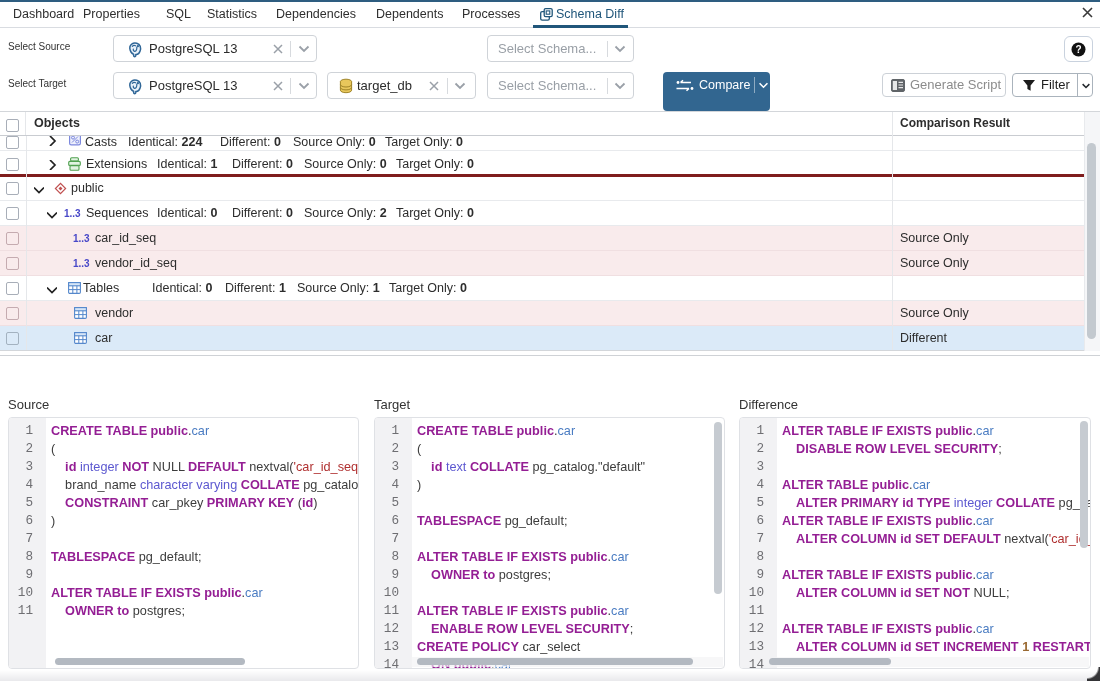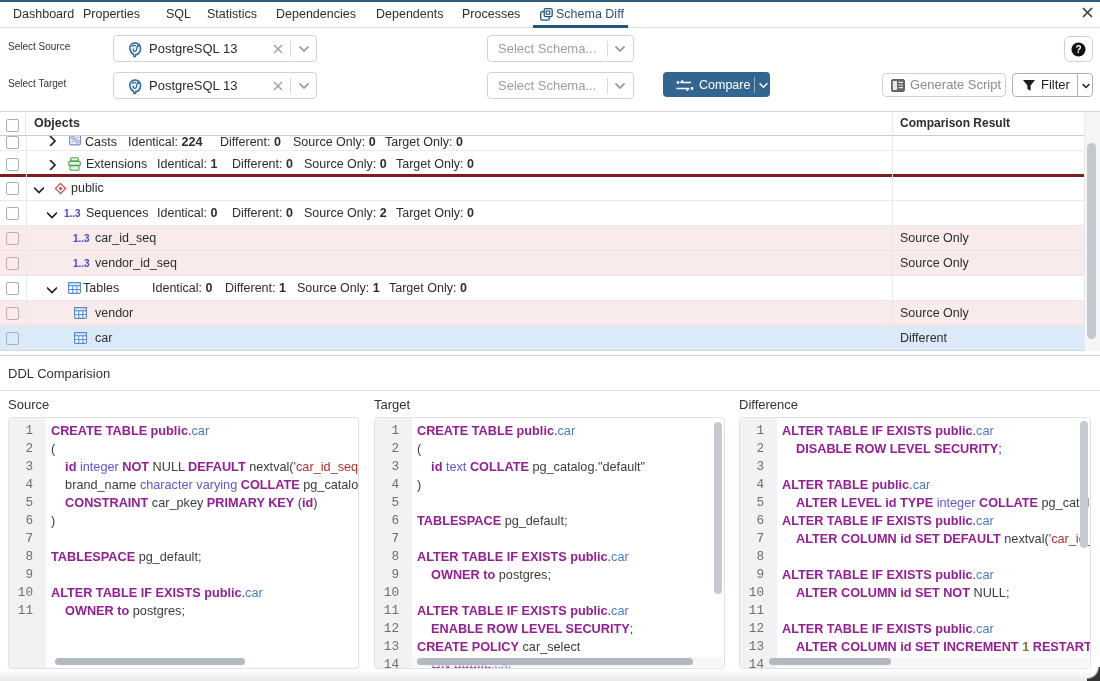--- a/index.html
+++ b/index.html
@@ -123,28 +123,43 @@
   </svg>
   <span class="txt" style="left:35px">PostgreSQL 13</span>
   <svg class="abs" style="left:158px;top:7px" width="12" height="12" viewBox="0 0 12 12">
         <path d="M2 2 L10 10 M10 2 L2 10" stroke="#9aa0a8" stroke-width="1.5"></path>
       </svg>
   <div class="abs" style="left:176px;top:5px;width:1px;height:16px;background:#d7dade"></div>
   <svg class="abs" style="left:184px;top:9px" width="12" height="8" viewBox="0 0 12 8">
         <path d="M1.5 1.5 L6 6 L10.5 1.5" fill="none" stroke="#9aa0a8" stroke-width="1.8"></path>
       </svg>
 </div>
+<div class="sel" style="left:327px;top:72px;width:149px">
+  <svg class="abs" style="left:10px;top:5px" width="16" height="16" viewBox="0 0 16 16">
+    <ellipse cx="8" cy="3.6" rx="5.6" ry="2.4" fill="#e8c75c" stroke="#a08427" stroke-width="1"></ellipse>
+    <path d="M2.4 3.6 L2.4 12.2 C2.4 13.6 4.9 14.7 8 14.7 C11.1 14.7 13.6 13.6 13.6 12.2 L13.6 3.6" fill="#e8c75c" stroke="#a08427" stroke-width="1"></path>
+    <path d="M2.4 6.5 C2.4 7.9 4.9 9 8 9 C11.1 9 13.6 7.9 13.6 6.5 M2.4 9.4 C2.4 10.8 4.9 11.9 8 11.9 C11.1 11.9 13.6 10.8 13.6 9.4" fill="none" stroke="#a08427" stroke-width="1"></path>
+  </svg>
+  <span class="txt" style="left:29px">target_db</span>
+  <svg class="abs" style="left:100px;top:7px" width="12" height="12" viewBox="0 0 12 12">
+        <path d="M2 2 L10 10 M10 2 L2 10" stroke="#9aa0a8" stroke-width="1.5"></path>
+      </svg>
+  <div class="abs" style="left:119px;top:5px;width:1px;height:16px;background:#d7dade"></div>
+  <svg class="abs" style="left:126px;top:9px" width="12" height="8" viewBox="0 0 12 8">
+        <path d="M1.5 1.5 L6 6 L10.5 1.5" fill="none" stroke="#9aa0a8" stroke-width="1.8"></path>
+      </svg>
+</div>
 <div class="sel" style="left:487px;top:72px;width:147px">
   <span class="txt ph" style="left:10px">Select Schema...</span>
   <div class="abs" style="left:119px;top:5px;width:1px;height:16px;background:#d7dade"></div>
   <svg class="abs" style="left:126px;top:9px" width="12" height="8" viewBox="0 0 12 8">
         <path d="M1.5 1.5 L6 6 L10.5 1.5" fill="none" stroke="#9aa0a8" stroke-width="1.8"></path>
       </svg>
 </div>
-<div class="abs" style="left:663px;top:72px;width:107px;height:25px;background:#326690;border-radius:4px">
+<div class="abs" style="left:663px;top:72px;width:107px;height:39px;background:#326690;border-radius:4px">
   <svg class="abs" style="left:12px;top:7px" width="20" height="13" viewBox="0 0 20 13">
     <path d="M5.5 3.5 L16 3.5 M5.5 3.5 L8 1.2 M1.5 9.5 L14 9.5 M14 9.5 L11.5 11.8" fill="none" stroke="#fff" stroke-width="1.5"></path>
     <circle cx="3" cy="3.5" r="1.4" fill="#fff"></circle>
     <circle cx="17" cy="9.5" r="1.4" fill="#fff"></circle>
   </svg>
   <span class="abs" style="left:36px;top:0;line-height:26px;font-size:12.5px;color:#fff">Compare</span>
   <div class="abs" style="left:91px;top:5px;width:1px;height:16px;background:rgba(255,255,255,0.45)"></div>
   <svg class="abs" style="left:95px;top:10px" width="11" height="7" viewBox="0 0 12 8">
         <path d="M1.5 1.5 L6 6 L10.5 1.5" fill="none" stroke="#fff" stroke-width="1.8"></path>
       </svg>
@@ -295,23 +310,20 @@
     </div>
   </div>
   <div class="abs" style="left:26px;top:24px;width:1px;height:214px;background:#e5e7ea"></div>
   <div class="abs" style="left:892px;top:0;width:1px;height:238px;background:#e5e7ea"></div>
 
   <div class="abs" style="left:1084px;top:0;width:16px;height:239px;background:#f5f6f8;border-left:1px solid #e8eaed"></div>
   <div class="abs" style="left:1087px;top:31px;width:9px;height:196px;background:#c3c9cf;border-radius:4.5px"></div>
 </div>
 
 <div class="abs" id="ddlsep"></div>
-<div class="abs" id="ddlhead">
-  <span class="abs rowlabel" style="left:8px;top:10px;font-size:13px">DDL Comparision</span>
-</div>
 <span class="abs rowlabel" style="left:8px;top:397px;font-size:13px">Source</span>
 <span class="abs rowlabel" style="left:374px;top:397px;font-size:13px">Target</span>
 <span class="abs rowlabel" style="left:739px;top:397px;font-size:13px">Difference</span>
 <div class="panel" id="p-src" style="left:8px;width:351px">
   <div class="gutter"></div>
   <div class="lns">1<br>2<br>3<br>4<br>5<br>6<br>7<br>8<br>9<br>10<br>11</div>
   <div class="code"><span class="k">CREATE TABLE public</span>.<span class="v">car</span>
 (
     <span class="k">id</span> <span class="t">integer</span> <span class="k">NOT</span> NULL <span class="k">DEFAULT</span> nextval(<span class="s">'car_id_seq'</span>::regclass),
     brand_name <span class="t">character varying</span> <span class="k">COLLATE</span> pg_catalog."default",
@@ -345,21 +357,21 @@
   <div class="hthumb" style="left:42px;bottom:3px;width:276px"></div>
   <div class="vthumb" style="right:2px;top:4px;height:172px"></div>
 </div>
 <div class="panel" id="p-dif" style="left:739px;width:352px">
   <div class="gutter"></div>
   <div class="lns">1<br>2<br>3<br>4<br>5<br>6<br>7<br>8<br>9<br>10<br>11<br>12<br>13<br>14</div>
   <div class="code"><span class="k">ALTER TABLE IF EXISTS public</span>.<span class="v">car</span>
     <span class="k">DISABLE ROW LEVEL SECURITY</span>;
 
 <span class="k">ALTER TABLE public</span>.<span class="v">car</span>
-    <span class="k">ALTER LEVEL id TYPE</span> <span class="t">integer</span> <span class="k">COLLATE</span> pg_catalog
+    <span class="k">ALTER PRIMARY id TYPE</span> <span class="t">integer</span> <span class="k">COLLATE</span> pg_catalog
 <span class="k">ALTER TABLE IF EXISTS public</span>.<span class="v">car</span>
     <span class="k">ALTER COLUMN id SET DEFAULT</span> nextval(<span class="s">'car_id_seq'</span>
 
 <span class="k">ALTER TABLE IF EXISTS public</span>.<span class="v">car</span>
     <span class="k">ALTER COLUMN id SET NOT</span> NULL;
 
 <span class="k">ALTER TABLE IF EXISTS public</span>.<span class="v">car</span>
     <span class="k">ALTER COLUMN id SET INCREMENT</span> <span class="n">1</span> <span class="k">RESTART</span> </div>
   <div class="abs" style="left:36px;right:1px;bottom:1px;height:10px;background:rgba(242,242,245,0.65)"></div>
   <div class="hthumb" style="left:29px;bottom:3px;width:122px"></div>

